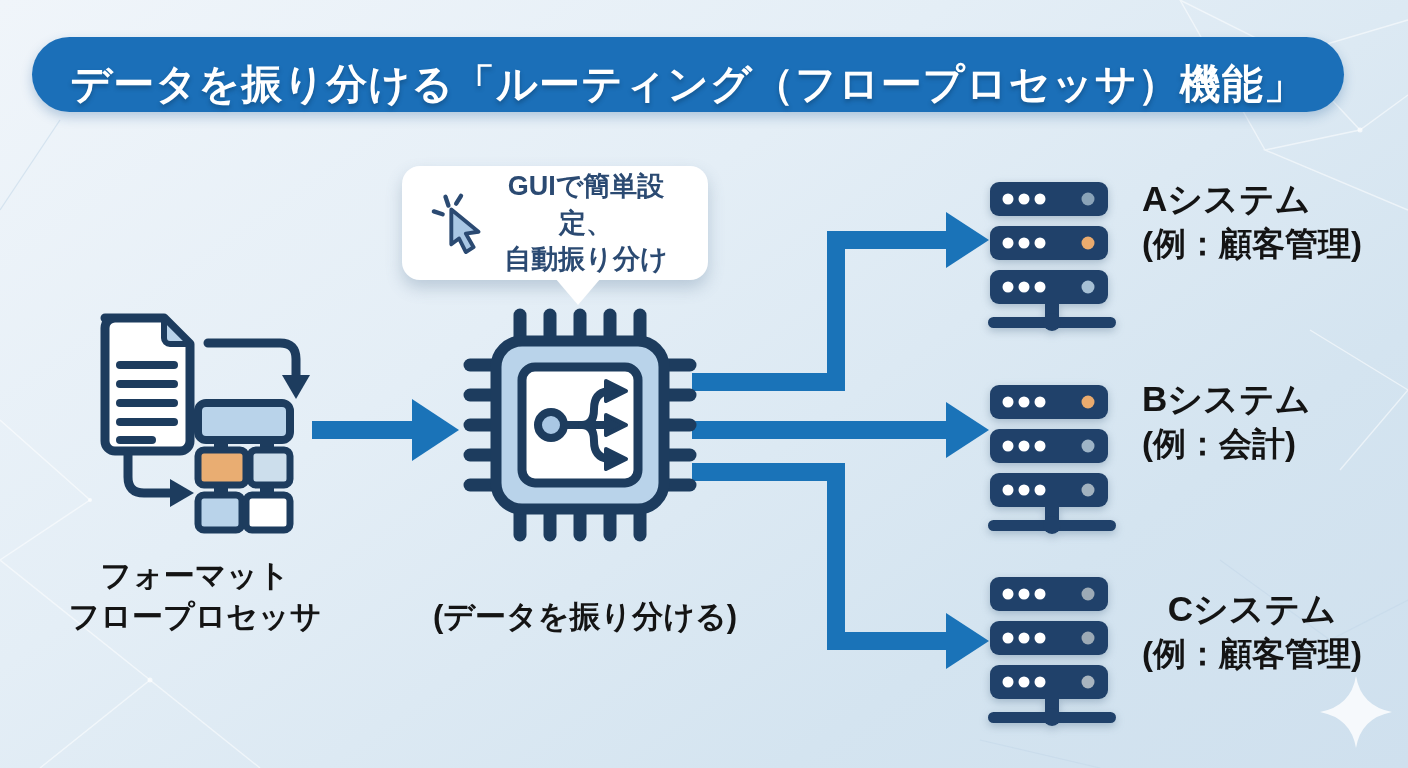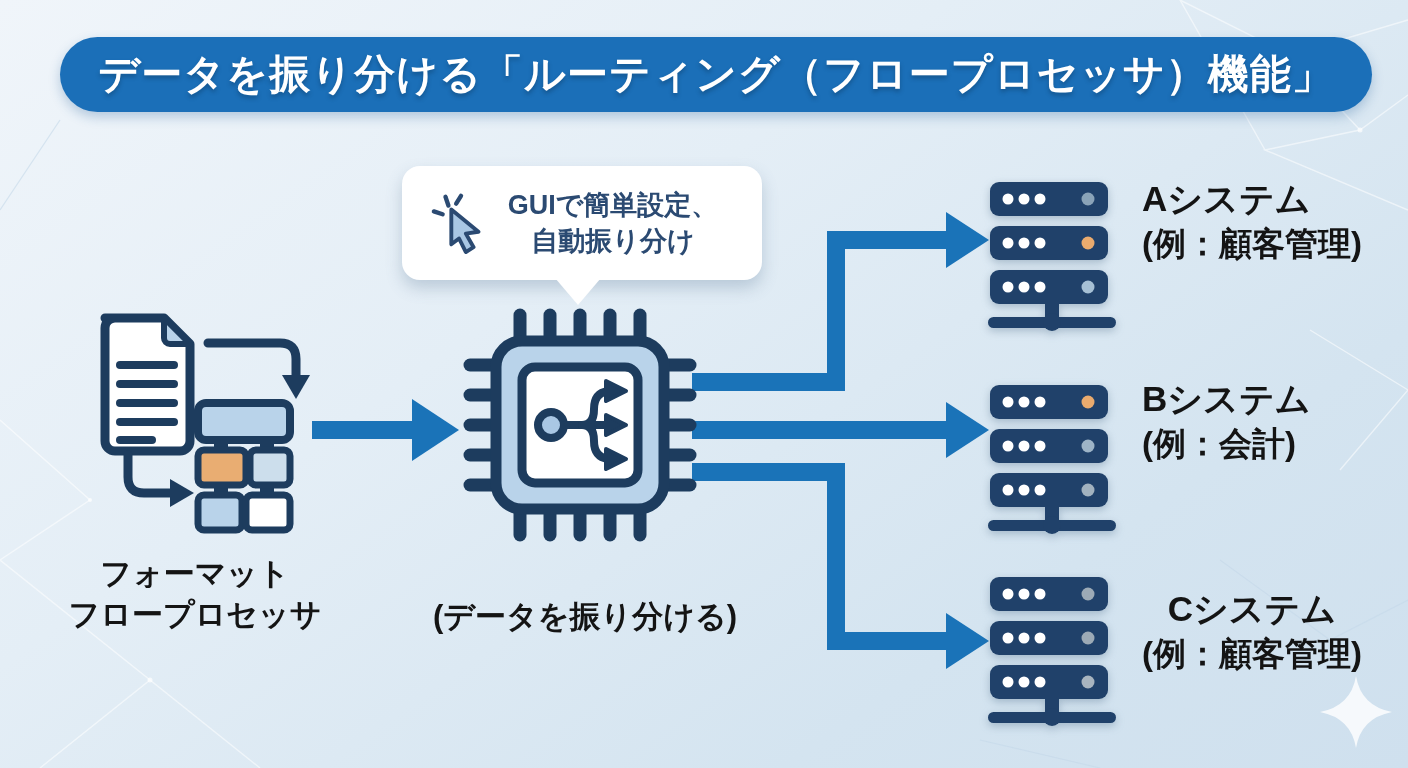--- a/index.html
+++ b/index.html
@@ -3,32 +3,32 @@
 <meta charset="utf-8">
 <style>
   html,body{margin:0;padding:0;}
   .canvas{
     position:relative; width:1408px; height:768px; overflow:hidden;
     background:linear-gradient(145deg,#f0f5fa 0%,#e4eef6 38%,#d4e4f0 75%,#cfe0ee 100%);
     font-family:"Liberation Sans", sans-serif;
   }
   .bg-pattern{position:absolute; inset:0; pointer-events:none;}
   .banner{
-    position:absolute; left:60px; top:37px; width:1312px; height:75px;
+    position:absolute; left:32px; top:37px; width:1312px; height:75px;
     background:#1b6fb8; border-radius:38px;
-    display:flex; align-items:center; justify-content:center;
+    display:flex; align-items:flex-end; justify-content:center;
     box-shadow:0 5px 12px rgba(27,90,150,.28);
   }
   .banner span{
     color:#ffffff; font-size:41px; font-weight:800; letter-spacing:1px;
     text-shadow:0 3px 4px rgba(10,40,70,.35); white-space:nowrap;
   }
   .connectors{position:absolute; left:0; top:0;}
   .bubble{
-    position:absolute; left:402px; top:166px; width:360px; height:114px;
+    position:absolute; left:402px; top:166px; width:306px; height:114px;
     background:#ffffff; border-radius:18px;
     box-shadow:0 8px 16px rgba(90,120,150,.30);
     display:flex; align-items:center; padding:0 28px; box-sizing:border-box;
   }
   .bubble-tail{
     position:absolute; left:153px; top:112px; width:0; height:0;
     border-left:23px solid transparent; border-right:23px solid transparent;
     border-top:27px solid #ffffff;
   }
   .bubble-text{
@@ -150,21 +150,21 @@
       <rect x="130" y="180" width="14" height="14" fill="#1d3c5e"></rect>
       <rect x="176" y="180" width="14" height="14" fill="#1d3c5e"></rect>
       <rect x="114" y="100" width="92" height="37" rx="8" fill="#b9d3ea" stroke="#1d3c5e" stroke-width="8"></rect>
       <rect x="114" y="147" width="48" height="35" rx="6" fill="#e9ad72" stroke="#1d3c5e" stroke-width="7"></rect>
       <rect x="166" y="147" width="40" height="35" rx="6" fill="#ccdeec" stroke="#1d3c5e" stroke-width="7"></rect>
       <rect x="114" y="192" width="44" height="35" rx="6" fill="#b9d3ea" stroke="#1d3c5e" stroke-width="7"></rect>
       <rect x="162" y="192" width="44" height="35" rx="6" fill="#ffffff" stroke="#1d3c5e" stroke-width="7"></rect>
     </g>
   </svg>
 
-  <div class="node-label" style="left:60px; top:556px; width:270px;font-family:Liberation Mono, monospace;">
+  <div class="node-label" style="left:60px; top:556px; width:270px;">
     <span>フォーマット</span><br>
     <span>フロープロセッサ</span>
   </div>
 
   <svg class="icon-abs" style="left:460px; top:305px;" width="240" height="240" viewBox="0 0 240 240">
     <g stroke="#1d3c5e" stroke-width="13" stroke-linecap="round">
       <path d="M60,10 V36"></path>
         <path d="M90,10 V36"></path>
         <path d="M120,10 V36"></path>
         <path d="M150,10 V36"></path>

